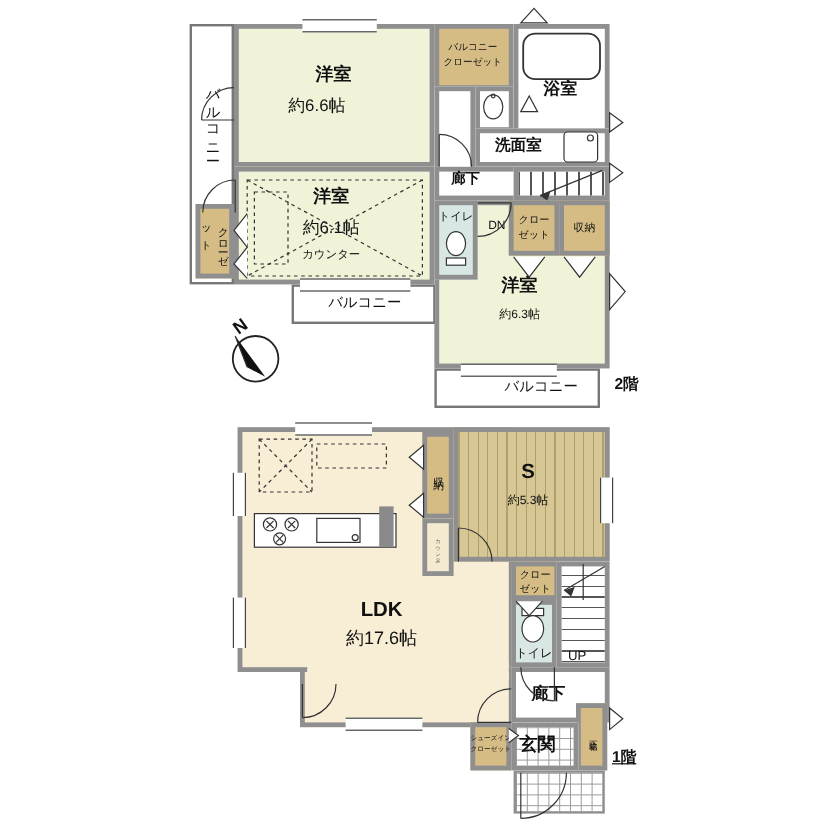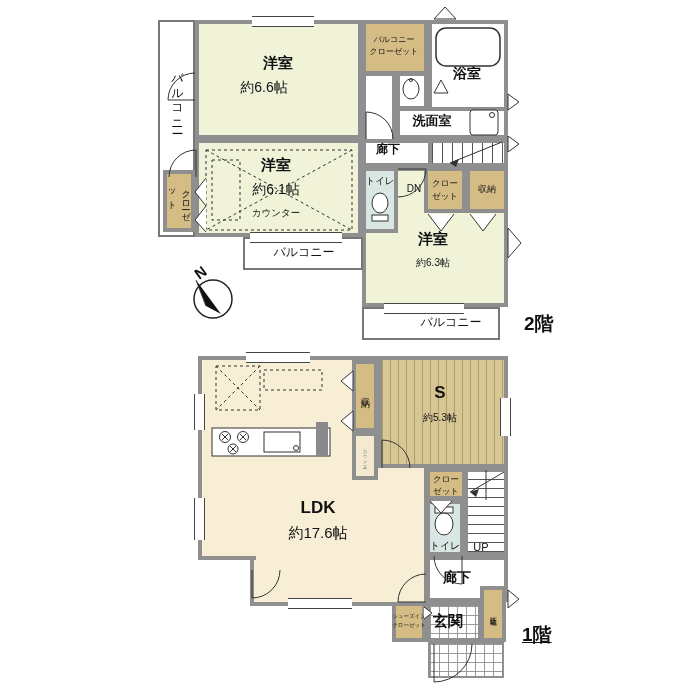--- a/index.html
+++ b/index.html
@@ -16,21 +16,21 @@
   .hatchv{position:absolute;inset:0;background:repeating-linear-gradient(90deg,rgba(115,95,45,.38) 0 1px,transparent 1px 8px);}
   .lbl{position:absolute;transform:translate(-50%,-50%);white-space:nowrap;line-height:1.25;text-align:center;}
   .vlbl{position:absolute;transform:translate(-50%,-50%);writing-mode:vertical-rl;text-orientation:mixed;white-space:nowrap;letter-spacing:2px;}
   .vwrap{position:absolute;transform:translate(-50%,-50%);writing-mode:vertical-rl;text-orientation:mixed;letter-spacing:1px;}
   .win-h{position:absolute;background:#fff;border-top:1px solid #444;border-bottom:1px solid #444;height:9px;}
   .win-v{position:absolute;background:#fff;border-left:1px solid #444;border-right:1px solid #444;width:9px;}
   .treads-v{background-image:repeating-linear-gradient(90deg,#555 0 1px,transparent 1px 10px);}
   .treads-h{background-image:repeating-linear-gradient(0deg,#555 0 1px,transparent 1px 9px);}
   .tile{background-color:#fff;background-image:linear-gradient(#9a9a9a 1px,transparent 1px),linear-gradient(90deg,#9a9a9a 1px,transparent 1px);background-size:9px 9px;}
   svg.overlay{position:absolute;left:0;top:0;pointer-events:none;}
-  .floor-tag{position:absolute;font-size:19px;font-weight:600;margin-left:12px;}
+  .floor-tag{position:absolute;font-size:13px;font-weight:600;}
 </style>
 </head>
 <body>
 
 <div id="plan">
 
   <div class="balc" style="left:158px;top:20px;width:37px;height:217px;"></div>
   <div class="vlbl" style="left:177px;top:97px;font-size:12px;">バルコニー</div>
 
   <div class="room fill-room" style="left:195px;top:20px;width:167px;height:119px;"></div>

